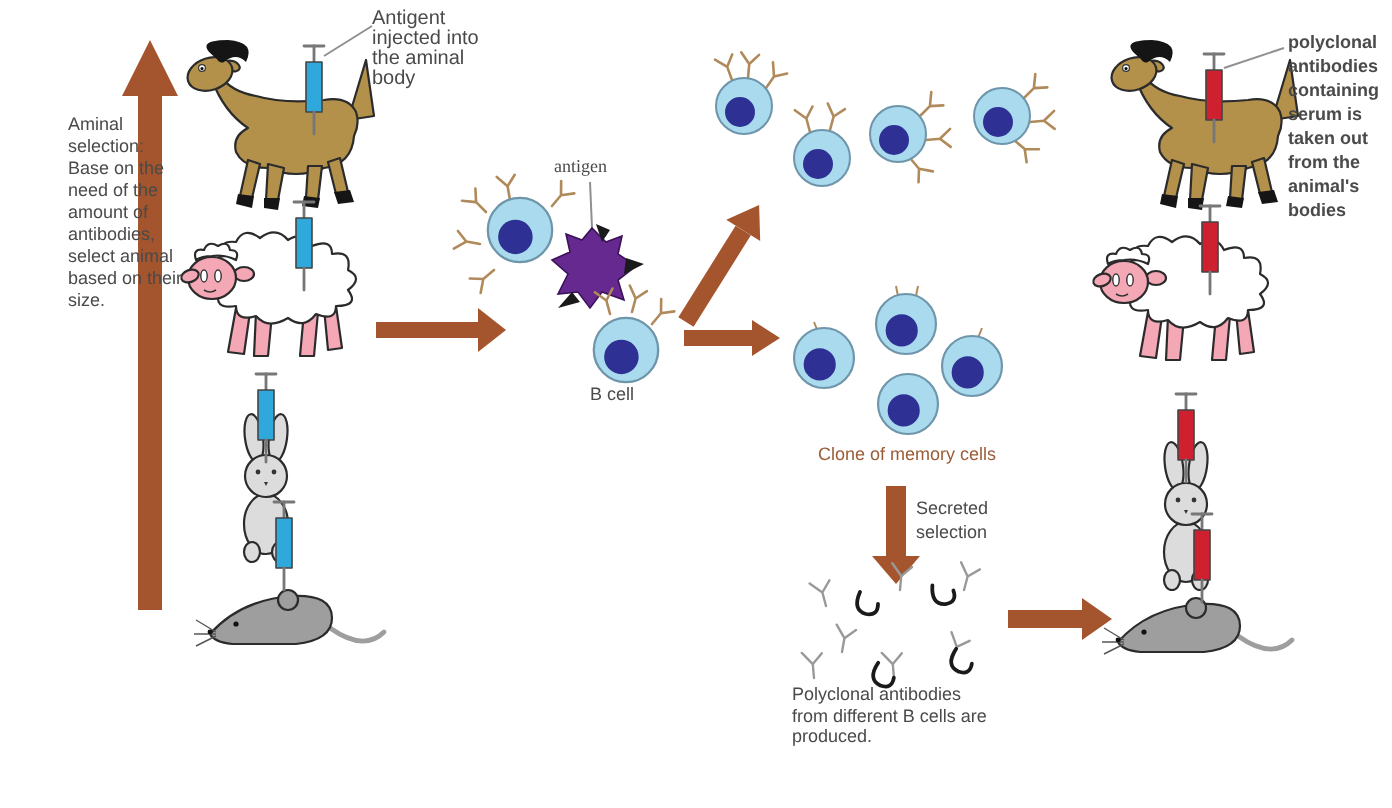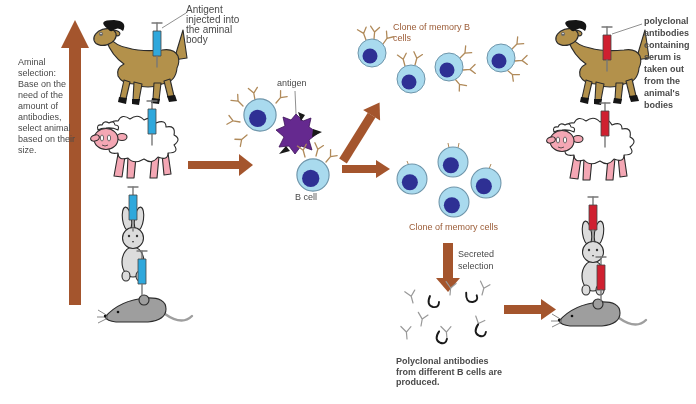--- a/index.html
+++ b/index.html
@@ -224,49 +224,47 @@
       <use href="#ab-y" class="ab-gray" transform="translate(447,339) rotate(-5)"></use>
       <use href="#ab-y" class="ab-gray" transform="translate(476,330) rotate(20)"></use>
       <use href="#ab-y" class="ab-gray" transform="translate(407,339) rotate(-5)"></use>
       <use href="#ab-j" class="ab-dark" transform="translate(434,302)"></use>
       <use href="#ab-j" class="ab-dark" transform="translate(472,297) rotate(-20)"></use>
       <use href="#ab-j" class="ab-dark" transform="translate(442,338) rotate(10)"></use>
       <use href="#ab-j" class="ab-dark" transform="translate(481,331) rotate(10)"></use>
     </g>
   </svg>
 
-  <div class="lbl" style="left:18px;top:57px;width:84px;">Aminal
+  <div class="lbl" style="left:34px;top:57px;width:84px;">Aminal
 selection:
 Base on the
 need of the
 amount of
 antibodies,
 select animal
 based on their
 size.</div>
 
   <div class="lbl tight" style="left:186px;top:5px;width:64px;">Antigent
 injected into
 the aminal
 body</div>
 
-  <div class="lbl" style="left:277px;top:78px;">antigen</div>
+  <div class="lbl" style="left:277px;top:78px;font-family:Liberation Serif, serif;">antigen</div>
 
   <div class="lbl" style="left:295px;top:192px;">B cell</div>
 
 
-  <div class="lbl brown" style="left:393px;top:22px;width:110px;">Clone of memory B
-cells</div>
 
   <div class="lbl brown" style="left:409px;top:222px;width:120px;">Clone of memory cells</div>
 
   <div class="lbl" style="left:458px;top:249px;width:60px;line-height:11.5px;">Secreted
 selection</div>
 
-  <div class="lbl" style="left:396px;top:356px;width:140px;line-height:10.5px;font-weight:bold;">Polyclonal antibodies
+  <div class="lbl" style="left:396px;top:342px;width:140px;line-height:10.5px;">Polyclonal antibodies
 from different B cells are
 produced.</div>
 
   <div class="lbl wide" style="left:644px;top:15px;width:52px;font-weight:bold;">polyclonal
 antibodies
 containing
 serum is
 taken out
 from the
 animal's

